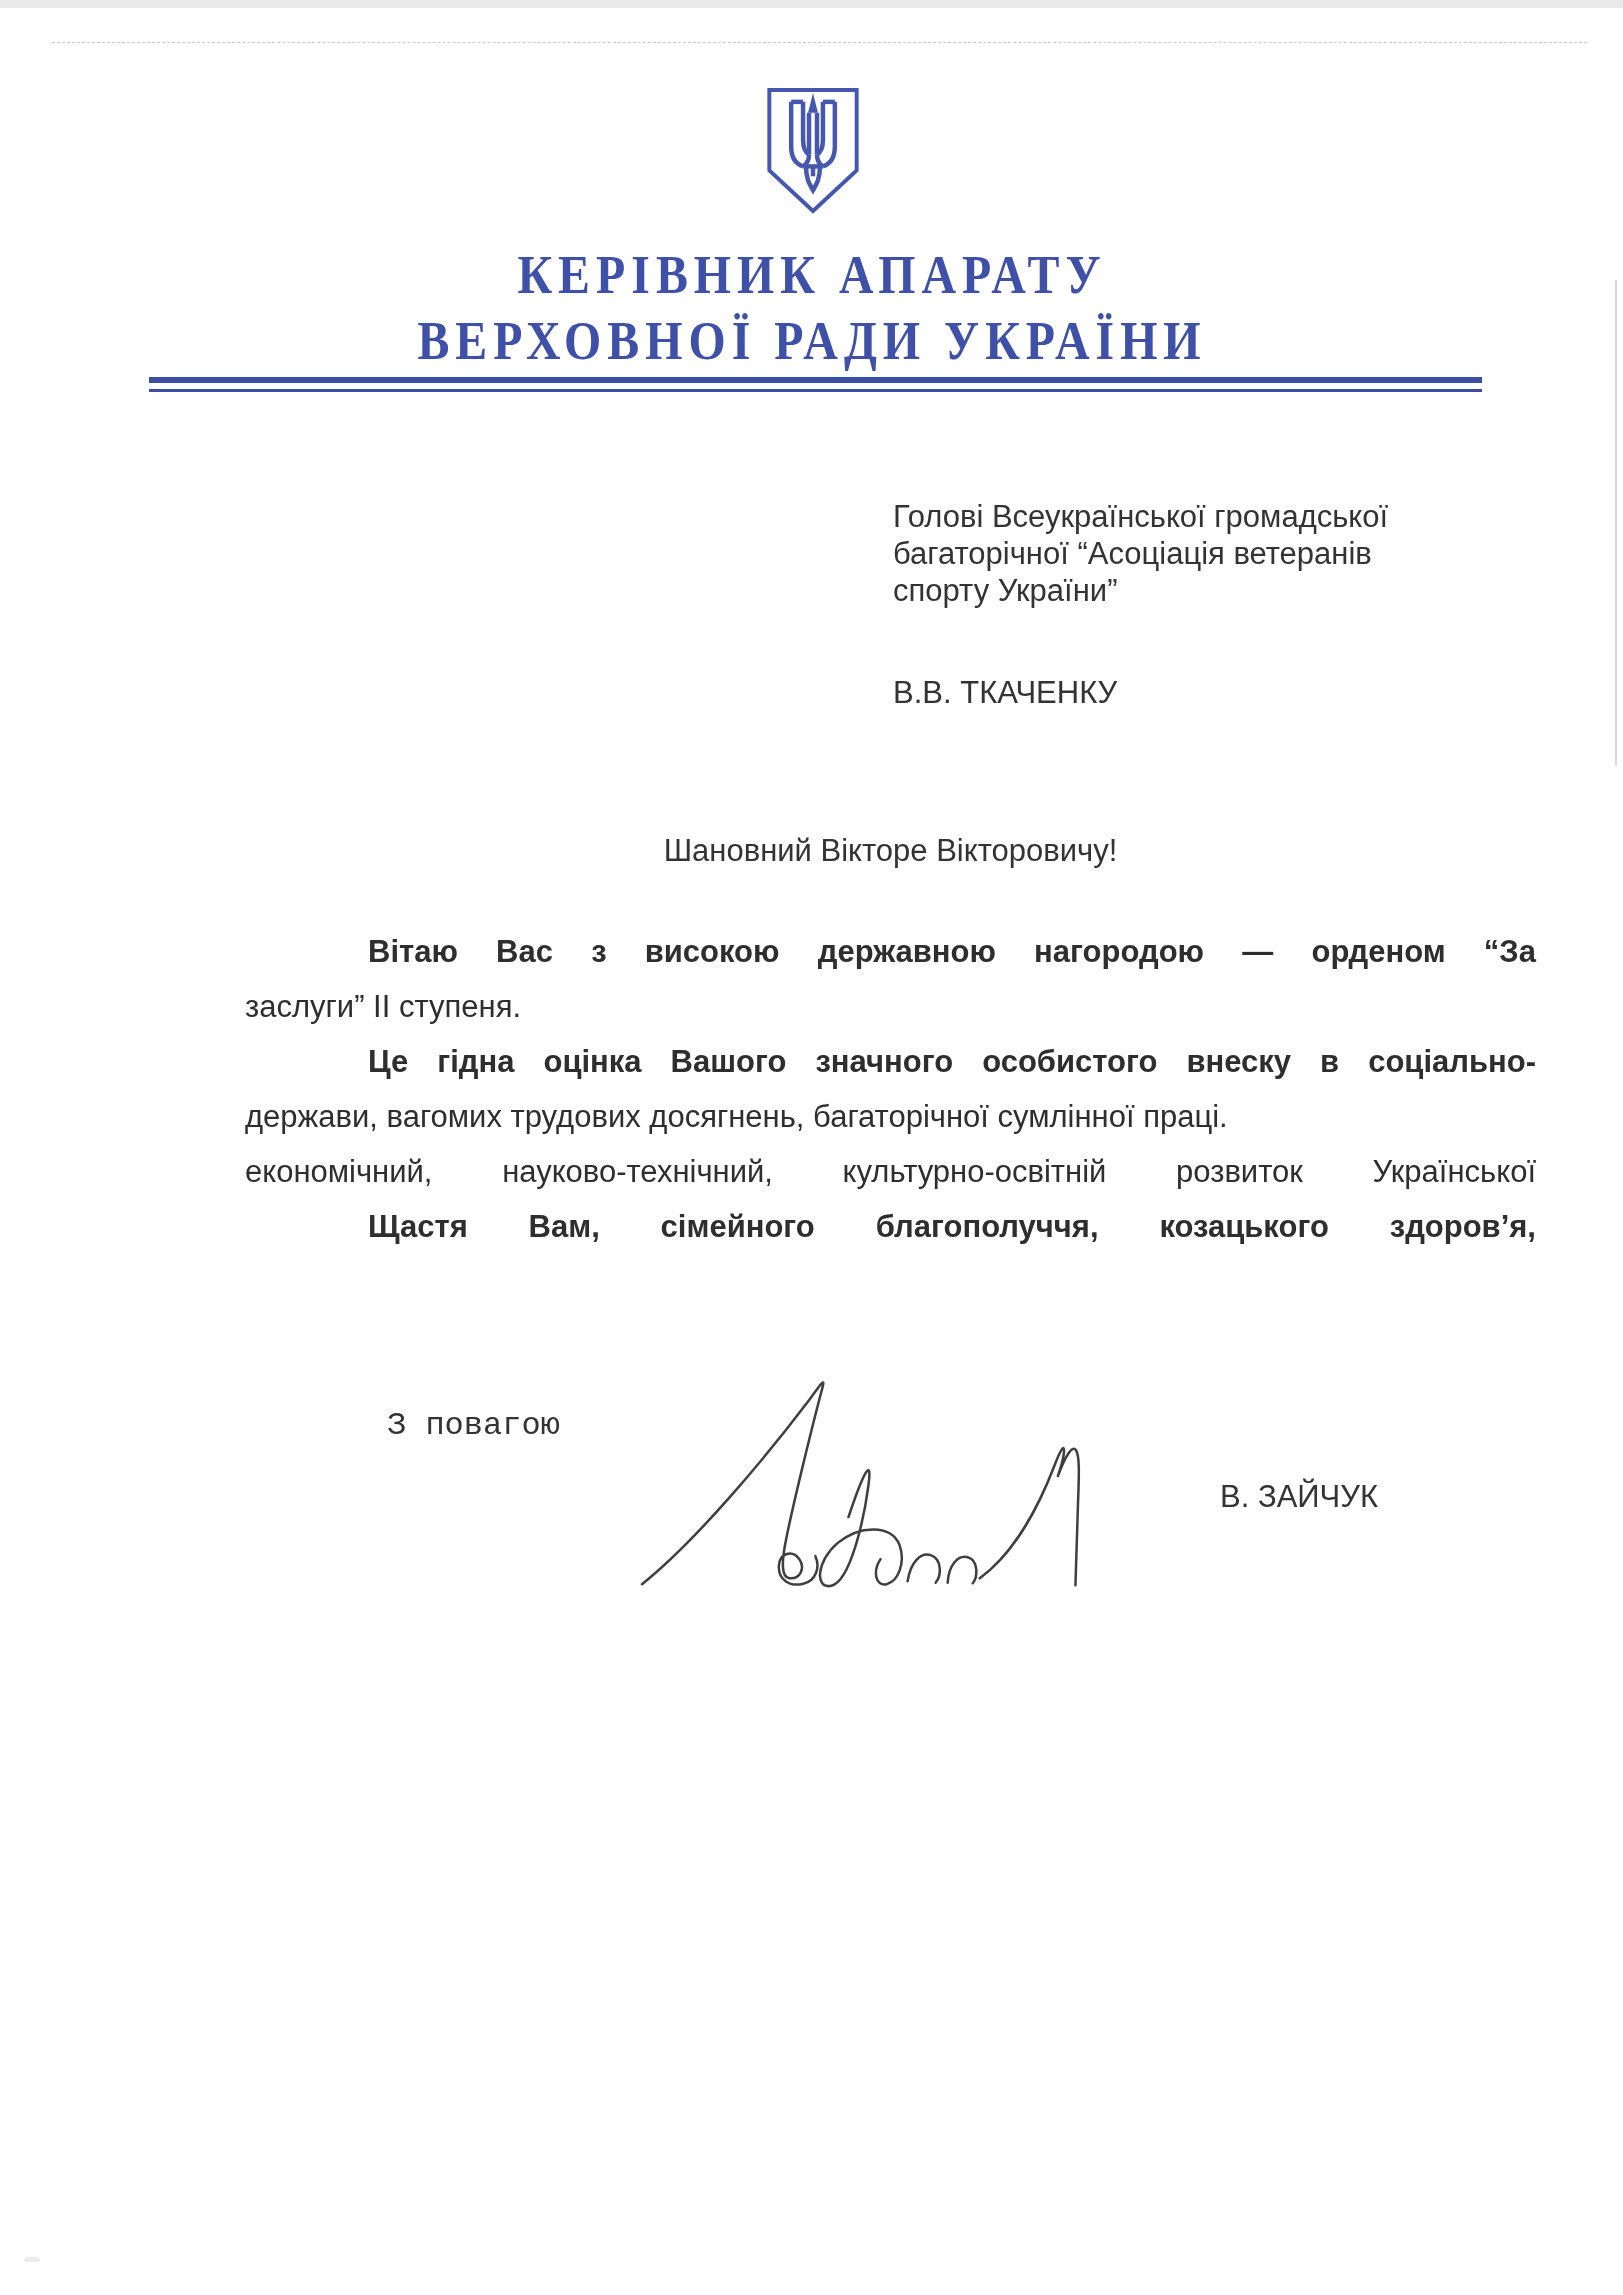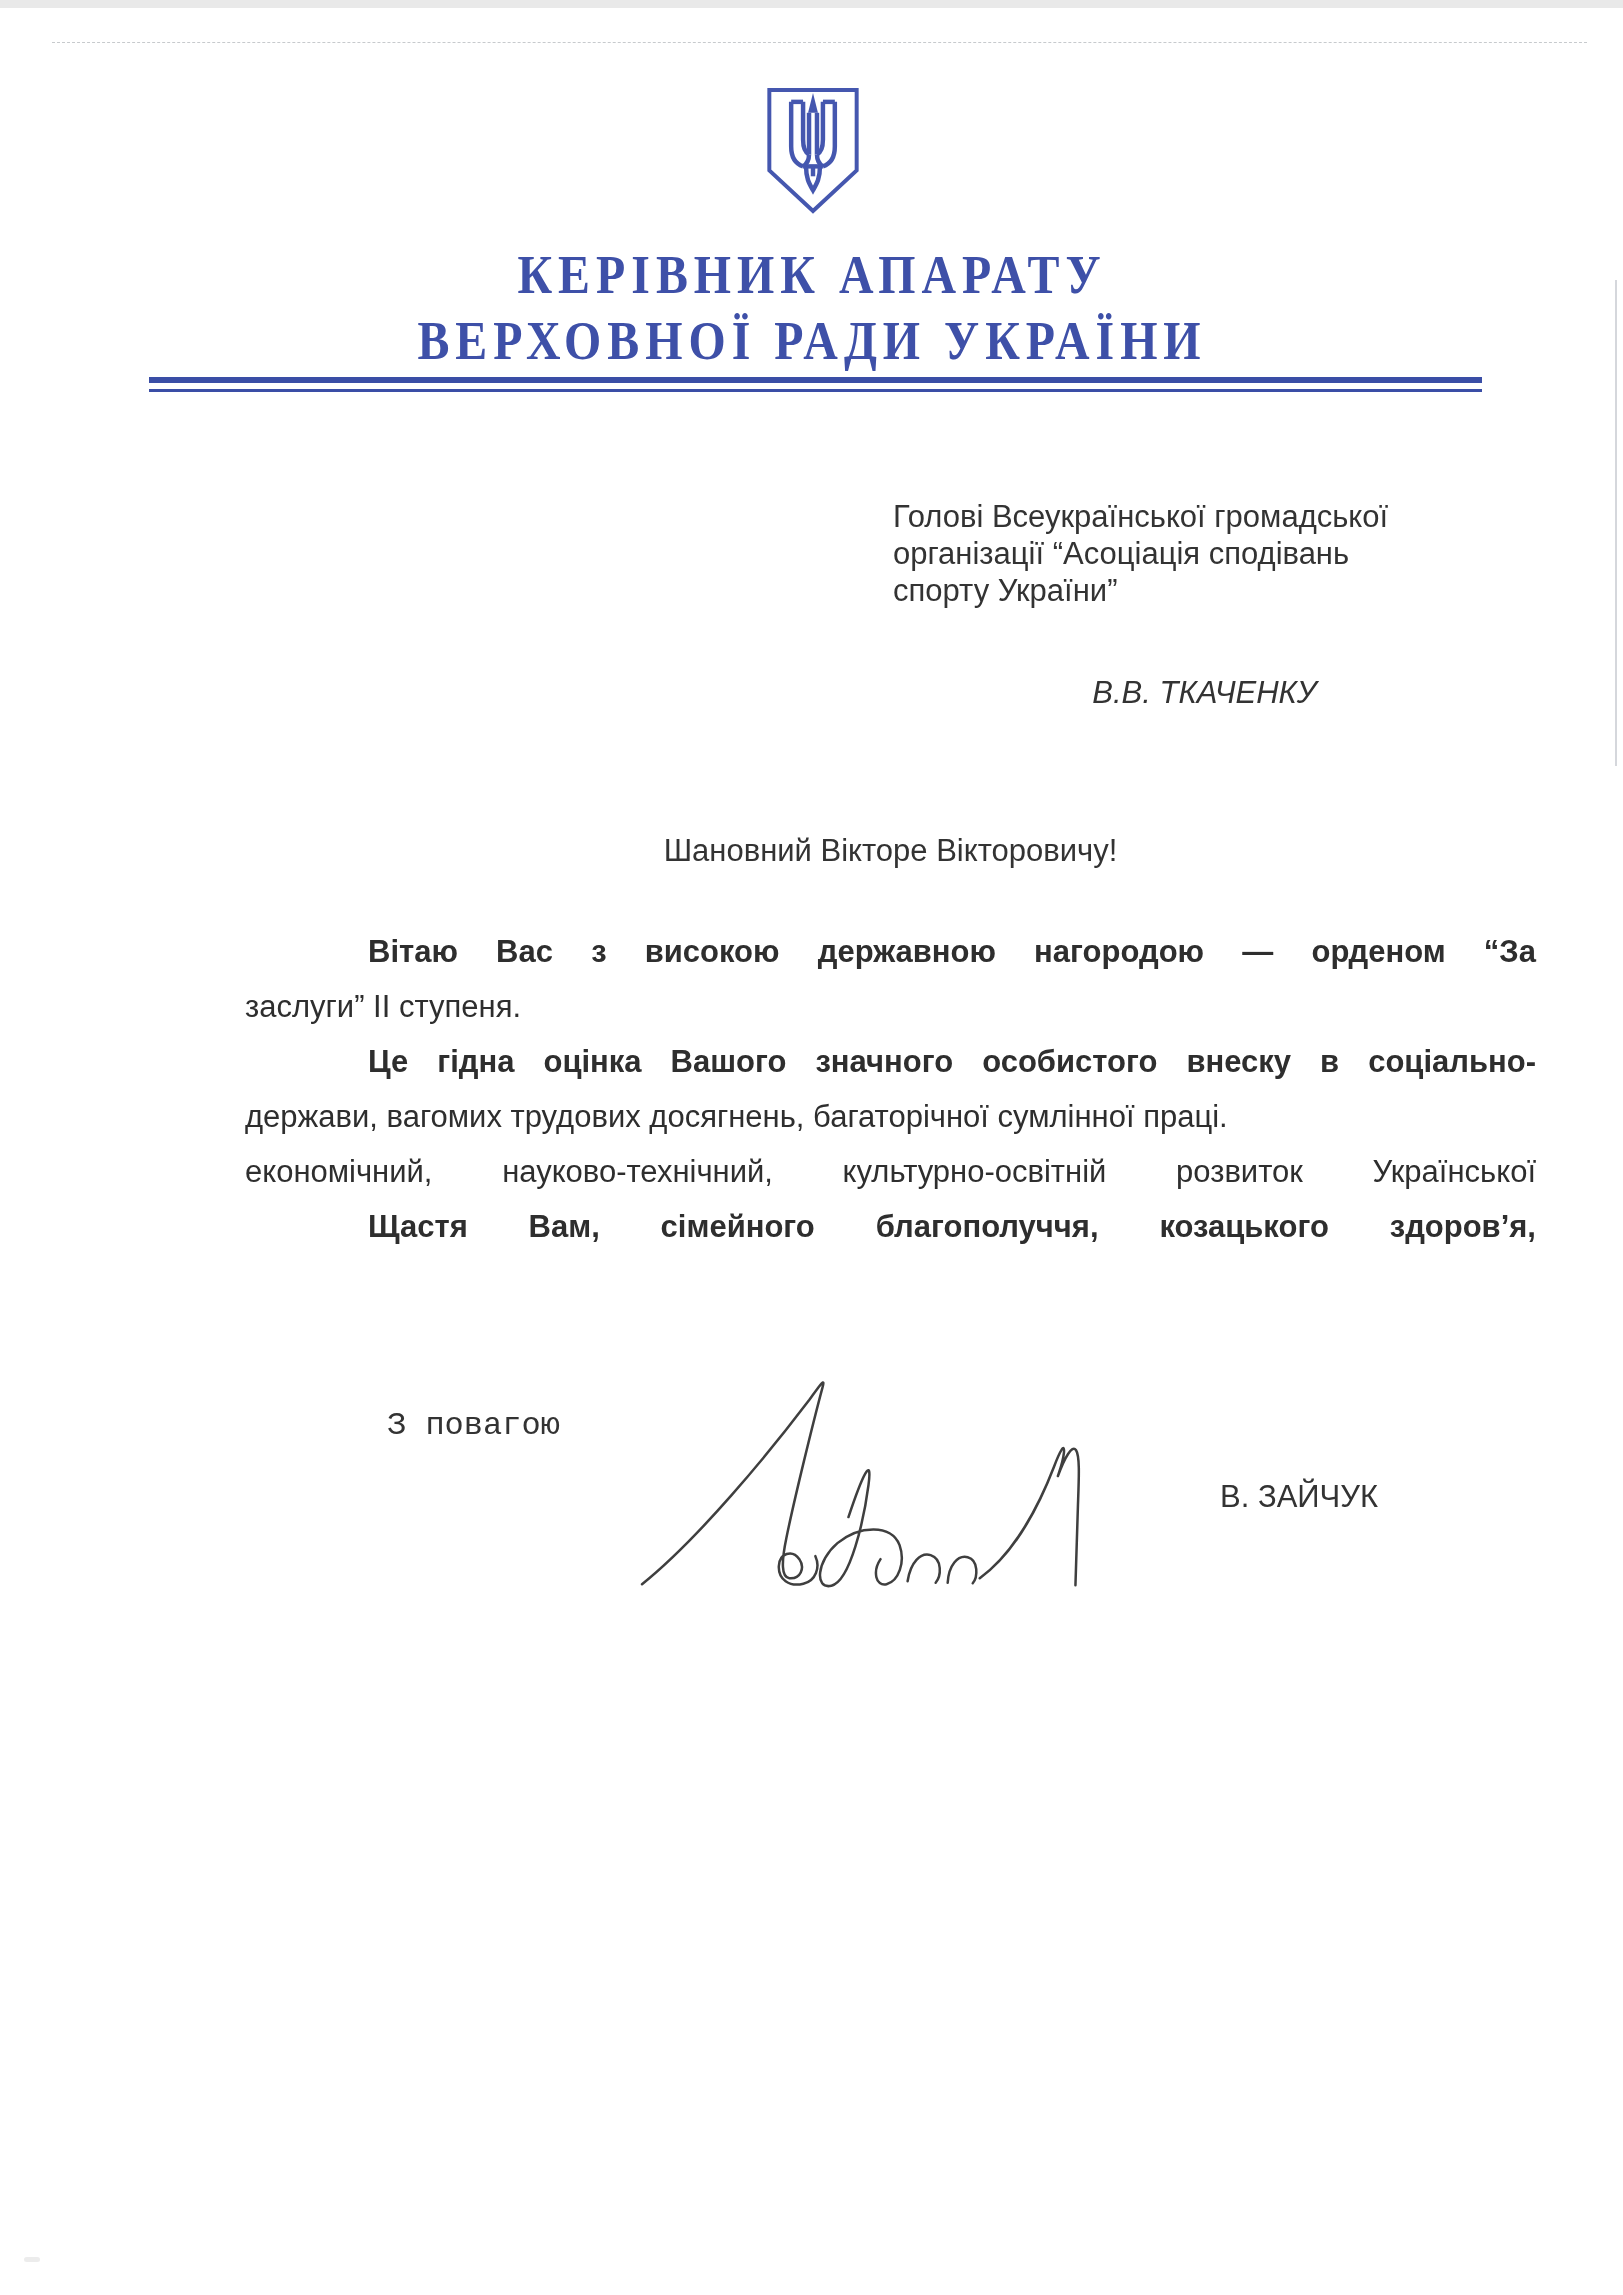--- a/index.html
+++ b/index.html
@@ -79,24 +79,23 @@
     width: 623px;
     text-align: left;
     font-size: 31px;
     line-height: 37px;
     color: #333333;
   }
   .recipient-name {
     position: absolute;
     left: 893px; top: 667px;
     width: 623px;
-    text-align: center;
-    font-size: 31px;
-    color: #333333;
-    font-style: italic;
+    text-align: left;
+    font-size: 31px;
+    color: #333333;
   }
 
   
   .salutation {
     position: absolute;
     left: 245px; top: 825px;
     width: 1291px;
     text-align: center;
     font-size: 31px;
     color: #333333;
@@ -174,21 +173,21 @@
     <div class="title-line">ВЕРХОВНОЇ РАДИ УКРАЇНИ</div>
   </div>
 
   <div class="rule">
     <div class="rule-thick"></div>
     <div class="rule-thin"></div>
   </div>
 
   <div class="recipient">
     <div>Голові Всеукраїнської громадської</div>
-    <div>організації “Асоціація сподівань</div>
+    <div>багаторічної “Асоціація ветеранів</div>
     <div>спорту України”</div>
   </div>
 
   <div class="recipient-name">В.В. ТКАЧЕНКУ</div>
 
   <div class="salutation">Шановний Вікторе Вікторовичу!</div>
 
   <div class="body-block">
     <div class="bline ind j">Вітаю Вас з високою державною нагородою — орденом “За</div>
     <div class="bline">заслуги” ІІ ступеня.</div>

